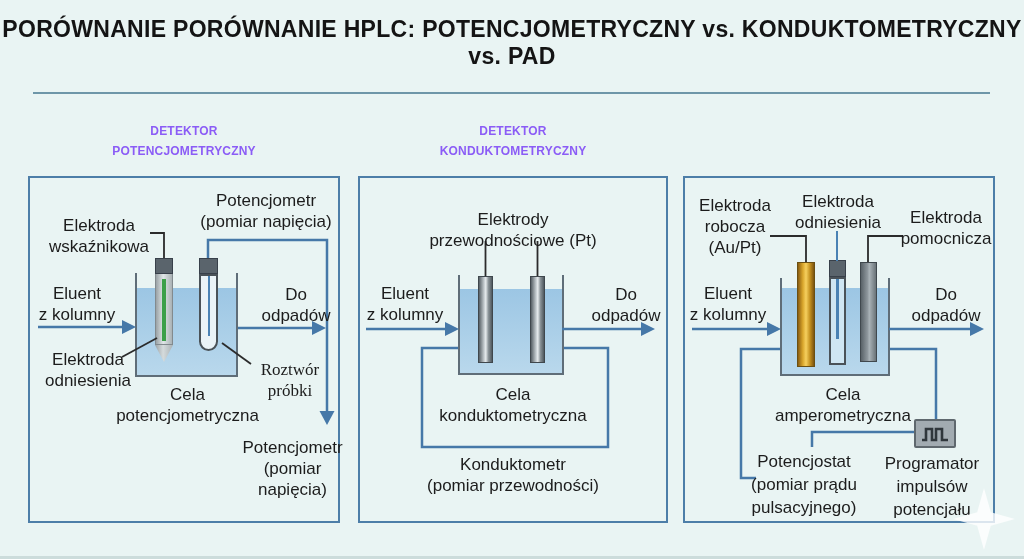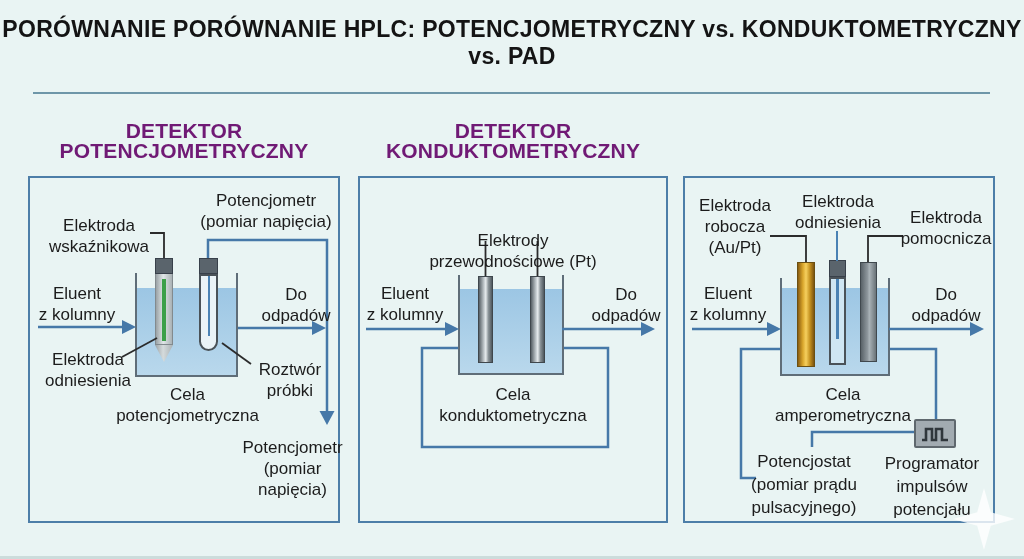--- a/index.html
+++ b/index.html
@@ -15,22 +15,22 @@
     font-size:23px; font-weight:bold; letter-spacing:0.3px; color:#141414;
     white-space:pre-line;
   }
   .rule{
     left:33px; top:92px; width:957px; height:2px; background:#6e96a8;
   }
   .panel{
     border:2px solid #4d7ea8; background:transparent; box-sizing:border-box;
   }
   .heading{
-    text-align:center; font-size:21px; font-weight:bold; line-height:20px;
-    letter-spacing:0.2px; white-space:pre-line; color:#701a75;
+    text-align:center; font-size:12px; font-weight:bold; line-height:20px;
+    letter-spacing:0.2px; white-space:pre-line; color:#8b5cf6;
   }
   .label{
     font-size:17px; line-height:21px; text-align:center; white-space:pre-line;
     color:#1c1c1c;
   }
   .label.lh23{line-height:23px;}
   svg.layer{left:0; top:0; width:1024px; height:559px; pointer-events:none;}
   .walls{
     box-sizing:border-box;
     border-left:2.5px solid #5f6d78; border-right:2.5px solid #5f6d78;
@@ -160,34 +160,36 @@
   <div class="abs label" style="left:48px; top:215px; width:102px;">Elektroda
 wskaźnikowa</div>
   <div class="abs label" style="left:33px; top:283px; width:88px;">Eluent
 z kolumny</div>
   <div class="abs label" style="left:258px; top:284px; width:76px;">Do
 odpadów</div>
   <div class="abs label" style="left:36px; top:349px; width:104px;">Elektroda
 odniesienia</div>
   <div class="abs label" style="left:110px; top:384px; width:155px;">Cela
 potencjometryczna</div>
-  <div class="abs label" style="left:248px; top:359px; width:84px;">Roztwór
+  <div class="abs label" style="left:248px; top:359px; width:84px;font-family:Liberation Serif, serif;">Roztwór
 próbki</div>
   <div class="abs label" style="left:235px; top:437px; width:115px;">Potencjometr
 (pomiar
 napięcia)</div>
 
-  <div class="abs label" style="left:423px; top:209px; width:180px;margin-top:21px;">Elektrody
+  <div class="abs label" style="left:423px; top:209px; width:180px;">Elektrody
 przewodnościowe (Pt)</div>
   <div class="abs label" style="left:361px; top:283px; width:88px;">Eluent
 z kolumny</div>
   <div class="abs label" style="left:588px; top:284px; width:76px;">Do
 odpadów</div>
   <div class="abs label" style="left:433px; top:384px; width:160px;">Cela
 konduktometryczna</div>
+  <div class="abs label" style="left:418px; top:454px; width:190px;">Konduktometr
+(pomiar przewodności)</div>
 
   <div class="abs label" style="left:686px; top:195px; width:98px;">Elektroda
 robocza
 (Au/Pt)</div>
   <div class="abs label" style="left:783px; top:191px; width:110px;">Elektroda
 odniesienia</div>
   <div class="abs label" style="left:898px; top:207px; width:96px;">Elektroda
 pomocnicza</div>
   <div class="abs label" style="left:684px; top:283px; width:88px;">Eluent
 z kolumny</div>

